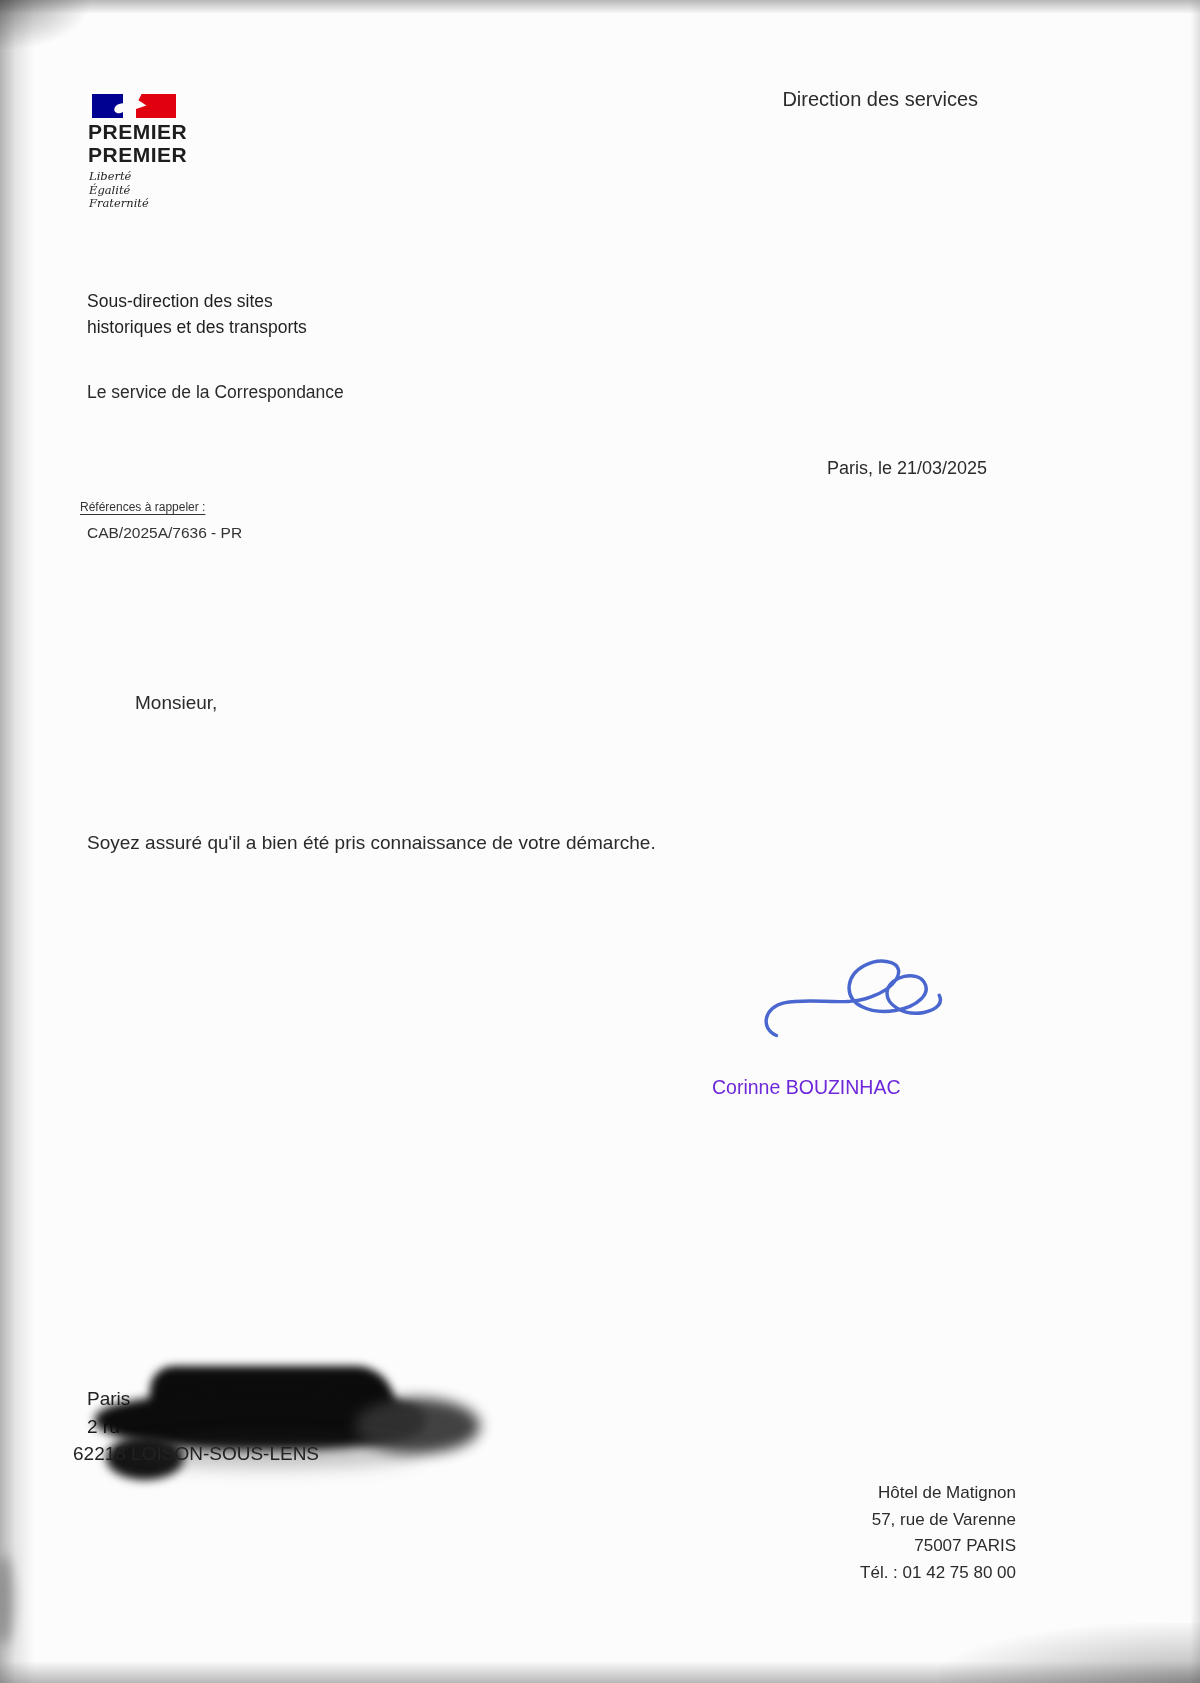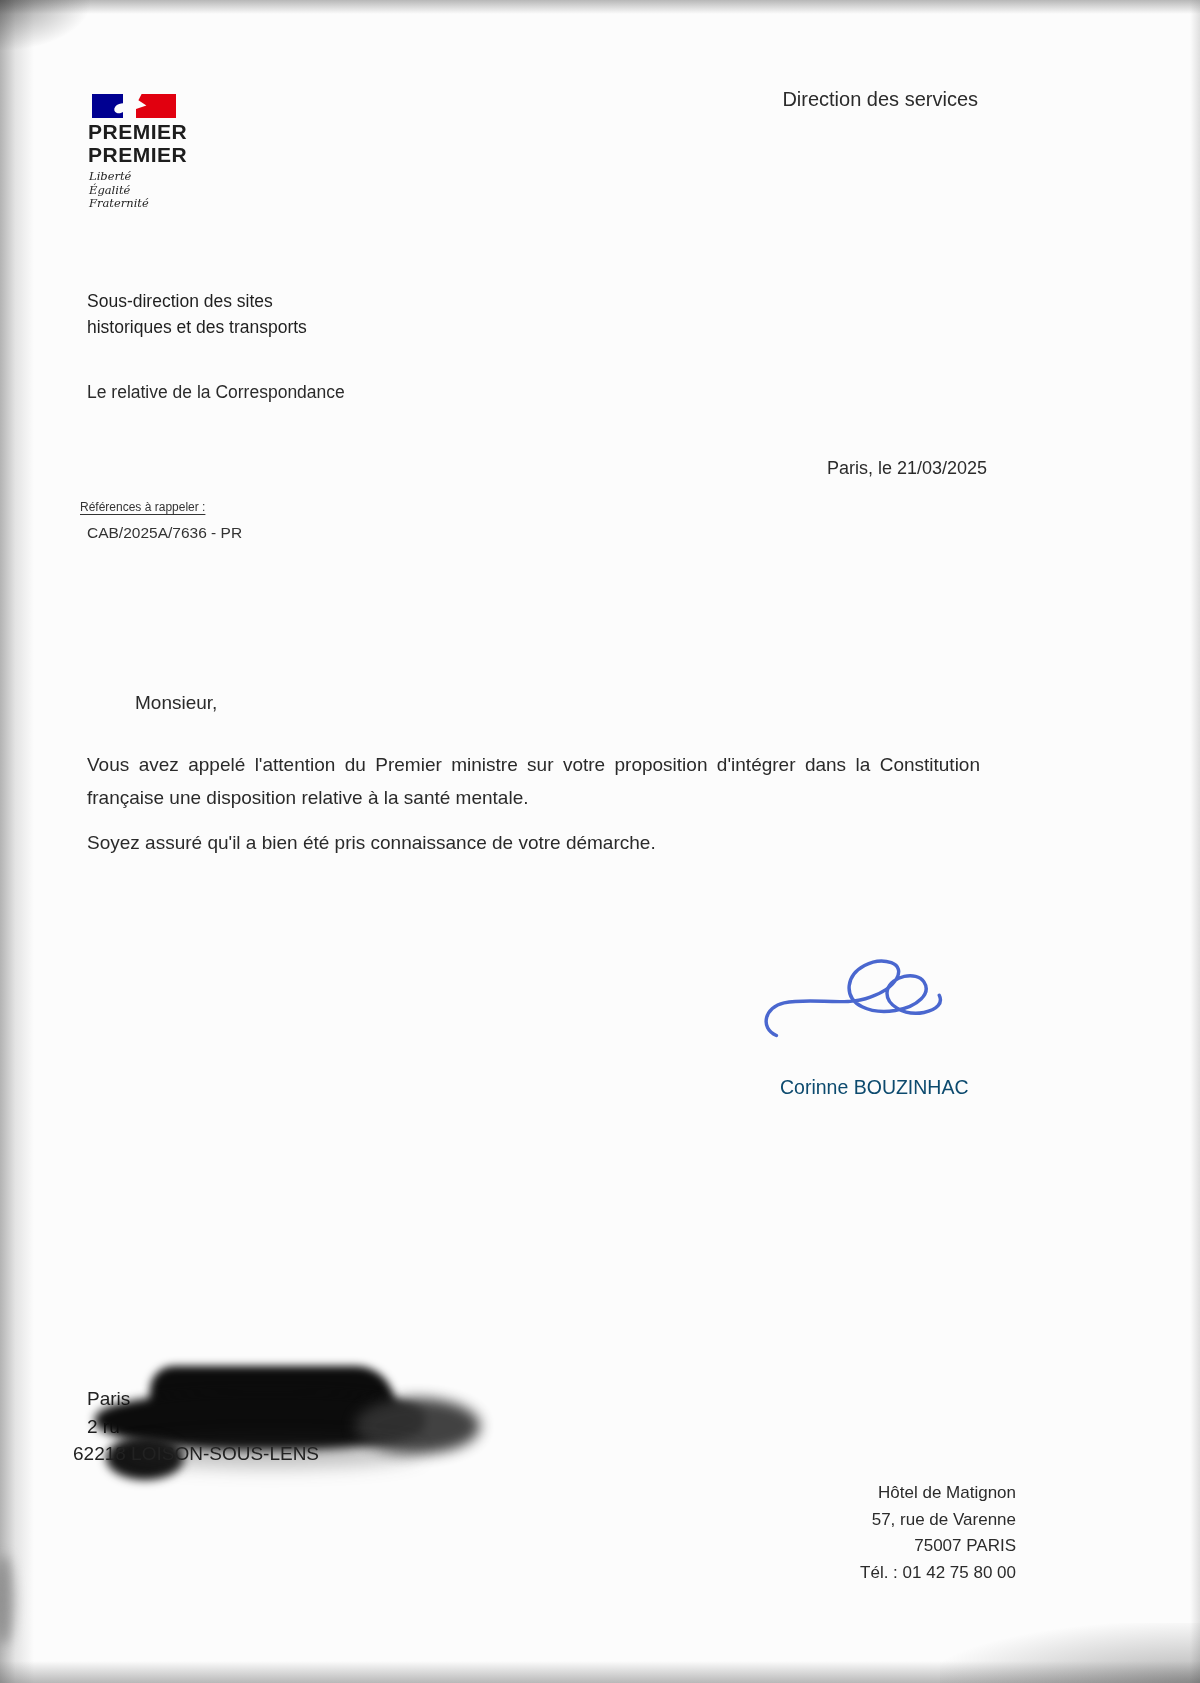--- a/index.html
+++ b/index.html
@@ -53,21 +53,21 @@
 
   
   .salutation{position:absolute;left:87px;top:692px;font-size:19px;margin-left:48px;}
   .para1{position:absolute;left:87px;top:748px;width:893px;font-size:19px;line-height:33px;
     text-align:justify;}
   .para2{position:absolute;left:87px;top:832px;font-size:19px;}
   .para3{position:absolute;left:87px;top:888px;font-size:19px;}
 
   
   .sig{position:absolute;left:763px;top:952px;width:182px;height:98px;}
-  .signer{position:absolute;left:780px;top:1076px;font-size:19.5px;color:#0c4a6e;}
+  .signer{position:absolute;left:712px;top:1076px;font-size:19.5px;color:#6d28d9;}
 
   
   .addr{position:absolute;font-size:19px;color:#222;}
   .addr-l1a{left:87px;top:1388px;}
   .addr-l1b{left:232px;top:1388px;}
   .addr-l2a{left:87px;top:1416px;}
   .addr-l2b{left:262px;top:1416px;}
   .addr-l3{left:73px;top:1443px;z-index:6;}
   .blob{position:absolute;background:#0c0c0c;}
   .blob-1{left:150px;top:1366px;width:245px;height:58px;border-radius:26px 42px 20px 22px;
@@ -113,28 +113,27 @@
   </div>
 
   <div class="org-block">
     <div class="org-line">Direction des services</div>
   </div>
 
   <div class="subdir">
     <div>Sous-direction des sites</div>
     <div>historiques et des transports</div>
   </div>
-  <div class="service">Le relative de la Correspondance</div>
+  <div class="service">Le service de la Correspondance</div>
 
   <div class="dateline">Paris, le 21/03/2025</div>
   <div class="ref-label">Références à rappeler :</div>
   <div class="ref-value">CAB/2025A/7636 - PR</div>
 
   <div class="salutation">Monsieur,</div>
-  <div class="para1">Vous avez appelé l'attention du Premier ministre sur votre proposition d'intégrer dans la Constitution française une disposition relative à la santé mentale.</div>
   <div class="para2">Soyez assuré qu'il a bien été pris connaissance de votre démarche.</div>
 
   <svg class="sig" viewBox="0 0 190 100">
     <path d="M14,86 C-4,78 2,56 22,52 C52,46 86,56 112,46 C140,36 150,16 134,10
              C116,4 92,16 90,34 C88,54 112,64 138,60 C162,56 176,42 168,30
              C160,18 134,24 130,38 C126,54 148,66 168,62 C182,59 188,52 184,44" fill="none" stroke="#4a67cf" stroke-width="3.6" stroke-linecap="round"></path>
   </svg>
   <div class="signer">Corinne BOUZINHAC</div>
 
   <div class="addr addr-l1a">Paris</div>

